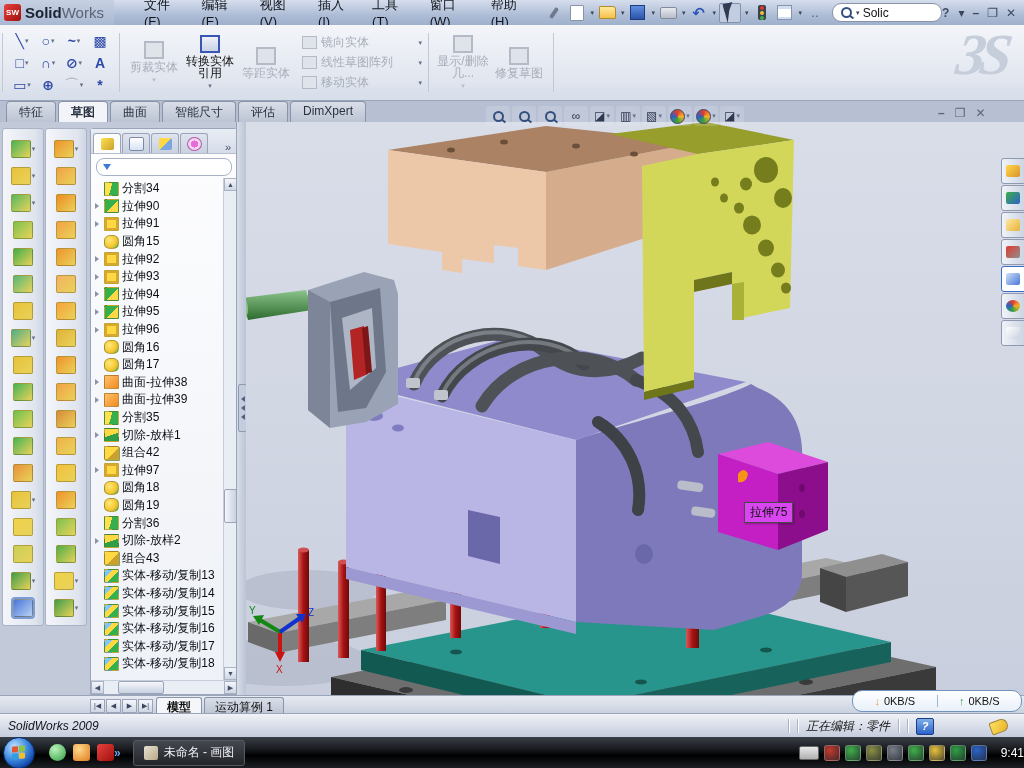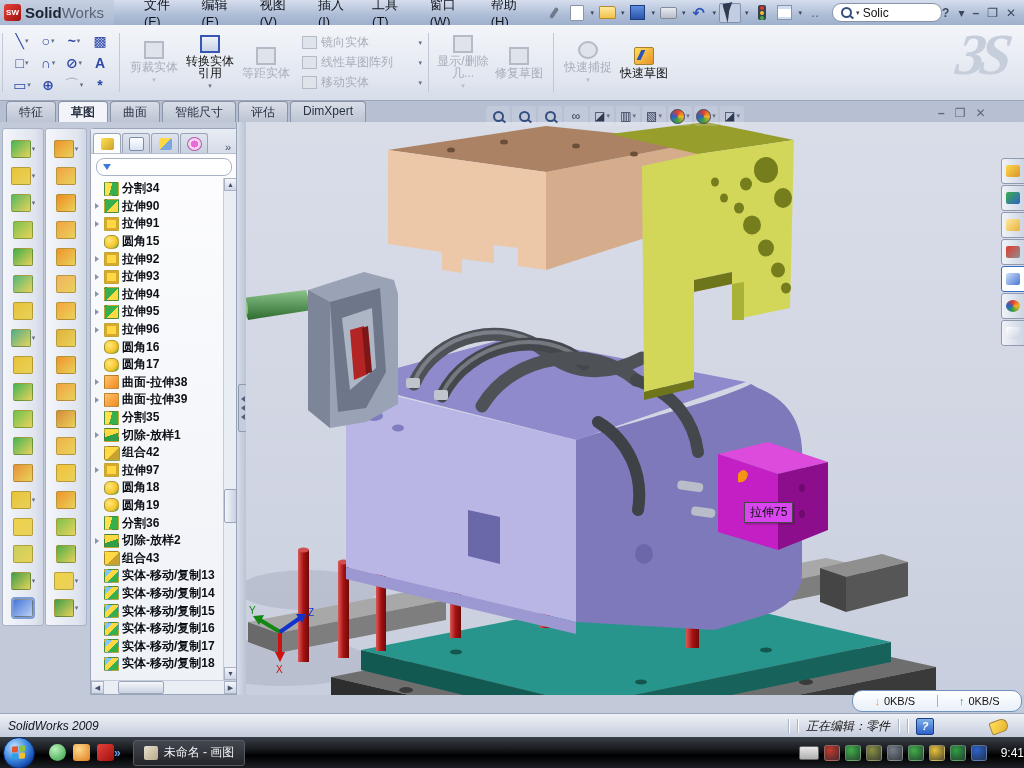--- a/index.html
+++ b/index.html
@@ -92,21 +92,21 @@
   .ptab.active{background:#fdfdfe;}
   .pt-ic{width:13px;height:12px;border-radius:2px;}
   .pt-feature{background:linear-gradient(135deg,#ffe14d,#caa12e);}
   .pt-prop{background:linear-gradient(#fff,#d8e2f5);border:1px solid #7d8aa6;}
   .pt-config{background:linear-gradient(135deg,#ffd944 50%,#7ba6e0 50%);}
   .pt-dim{background:radial-gradient(circle,#e86cd8 40%,#f3d5f0 41%);border:1px solid #b65aae;border-radius:50%;}
   .pchev{margin-left:auto;color:#43506a;font-size:11px;padding:0 4px;}
   #filterrow{margin:4px 5px 2px;height:16px;border:1px solid #aab3c6;border-radius:8px;background:#fff;
     display:flex;align-items:center;padding:0 6px;gap:4px;}
   .funnel{width:0;height:0;border-left:4px solid transparent;border-right:4px solid transparent;border-top:6px solid #3a7ad8;}
-  #tree{flex:1;overflow:hidden;padding:2px 0 0 2px;position:relative;font-weight:bold;}
+  #tree{flex:1;overflow:hidden;padding:2px 0 0 2px;position:relative;}
   .trow{display:flex;align-items:center;height:17.6px;gap:3px;white-space:nowrap;}
   .texp{width:8px;flex:none;display:flex;align-items:center;justify-content:center;}
   .texp i{width:0;height:0;border-top:3px solid transparent;border-bottom:3px solid transparent;border-left:4px solid #8a94a8;}
   .ticon{width:13px;height:12px;flex:none;border-radius:1px;border:1px solid rgba(100,90,30,.4);}
   .tlabel{font-size:12px;color:#0c0f16;}
   .i-split{background:linear-gradient(105deg,#ffe14d 45%,#35b04d 45%);}
   .i-boss{background:linear-gradient(135deg,#35b04d 55%,#ffd944 55%);}
   .i-boss2{background:#ffd944;box-shadow:inset 0 0 0 2px #d8a92c;}
   .i-fillet{background:radial-gradient(circle at 35% 35%,#ffe87a,#f7c52d 60%,#3bb054);border-radius:40%;}
   .i-surf{background:linear-gradient(135deg,#ffc36e,#f08a1d);}
@@ -362,35 +362,20 @@
         <span class="dn">▾</span>
       </div>
       <div class="bigbtn gray">
         <span class="bicon">
             <span class="sk-gray"></span>
           </span>
         <span class="lbl">修复草图</span>
       </div>
     </div>
     <div class="vsep"></div>
-    <div class="grp">
-      <div class="bigbtn gray">
-        <span class="bicon">
-            <span class="sk-gray" style="border-radius:50%"></span>
-          </span>
-        <span class="lbl">快速捕捉</span>
-        <span class="dn">▾</span>
-      </div>
-      <div class="bigbtn">
-        <span class="bicon">
-            <span class="sk-rapid"></span>
-          </span>
-        <span class="lbl">快速草图</span>
-      </div>
-    </div>
   </div>
   <div class="abs" id="watermark">3S</div>
 
   <div class="abs" id="tabrow">
       <div class="tab">特征</div>
       <div class="tab active">草图</div>
       <div class="tab">曲面</div>
       <div class="tab">智能尺寸</div>
       <div class="tab">评估</div>
       <div class="tab">DimXpert</div>
@@ -960,20 +945,30 @@
         <span class="tp-ic" style="background: linear-gradient(135deg, rgb(207, 224, 248), rgb(74, 120, 216));"></span>
       </div>
       <div class="tpbtn">
         <span class="tp-ic" style="background: conic-gradient(rgb(226, 60, 46), rgb(243, 178, 40), rgb(58, 163, 60), rgb(43, 98, 201), rgb(226, 60, 46)); border-radius: 50%;"></span>
       </div>
       <div class="tpbtn">
         <span class="tp-ic" style="background: linear-gradient(135deg, rgb(255, 255, 255), rgb(201, 209, 224));"></span>
       </div>
     </div>
 
+  <div class="abs" id="modeltabs">
+    <div id="navgroup">
+      <span class="navbtn">|◀</span>
+      <span class="navbtn">◀</span>
+      <span class="navbtn">▶</span>
+      <span class="navbtn">▶|</span>
+    </div>
+    <div class="mtab active">模型</div>
+    <div class="mtab">运动算例 1</div>
+  </div>
 
   <div class="abs" id="statusbar">
     <span id="sb-left">SolidWorks 2009</span>
     <span id="sb-right">
       <span class="sbsep"></span>
         <span class="sbsep"></span>
       <span>正在编辑：零件</span>
       <span class="sbsep"></span>
         <span class="sbsep"></span>
       <span class="helpbox">?</span>

